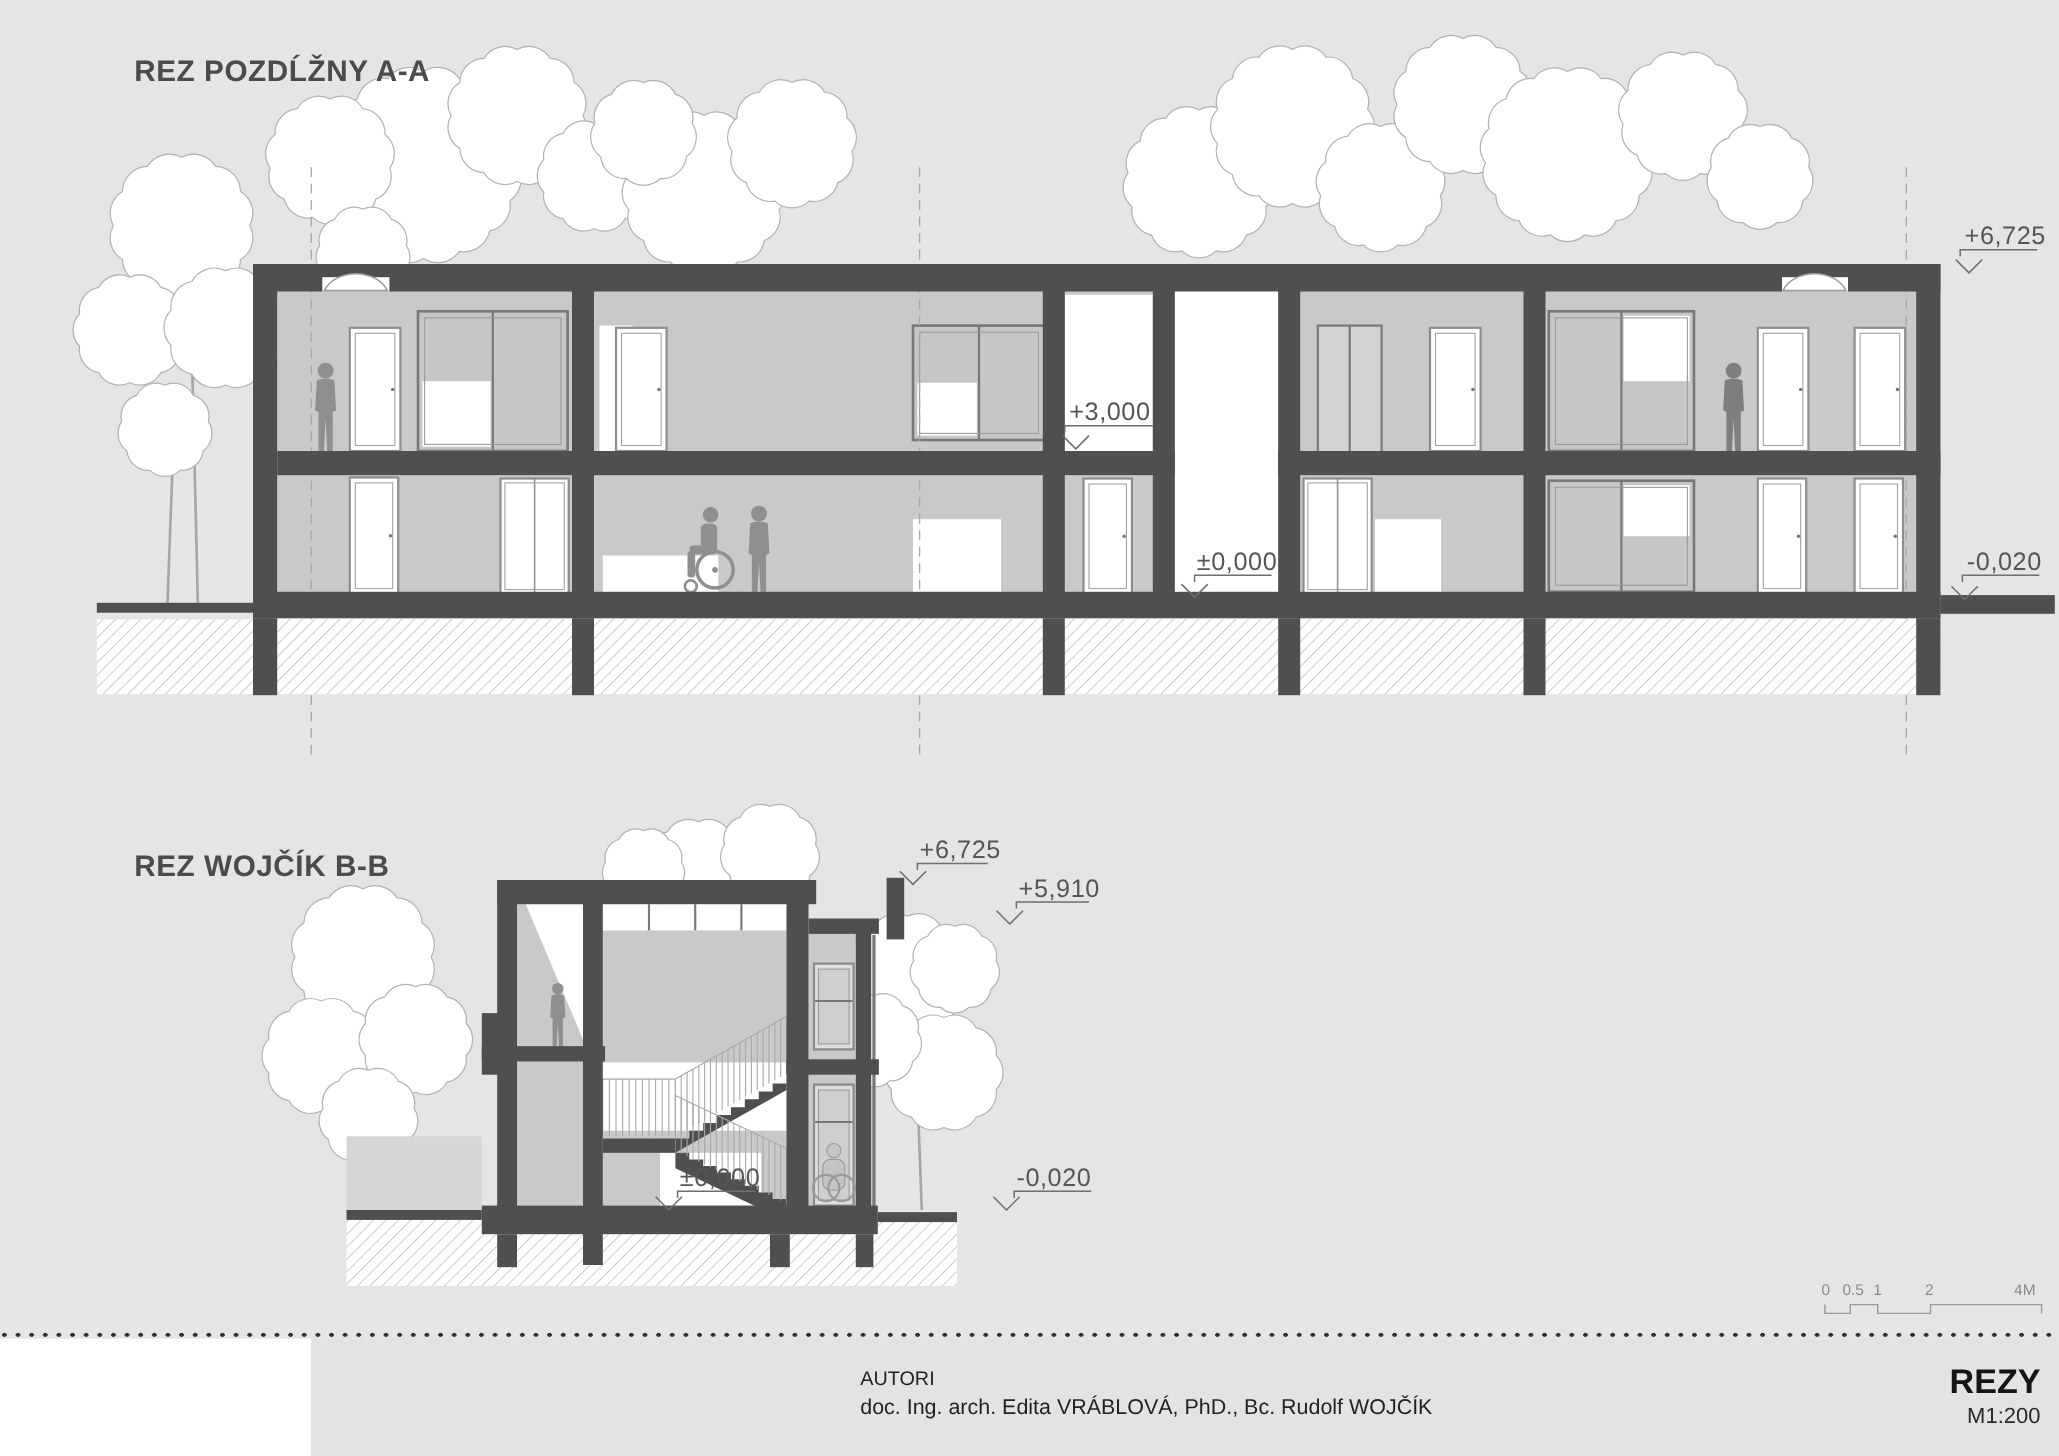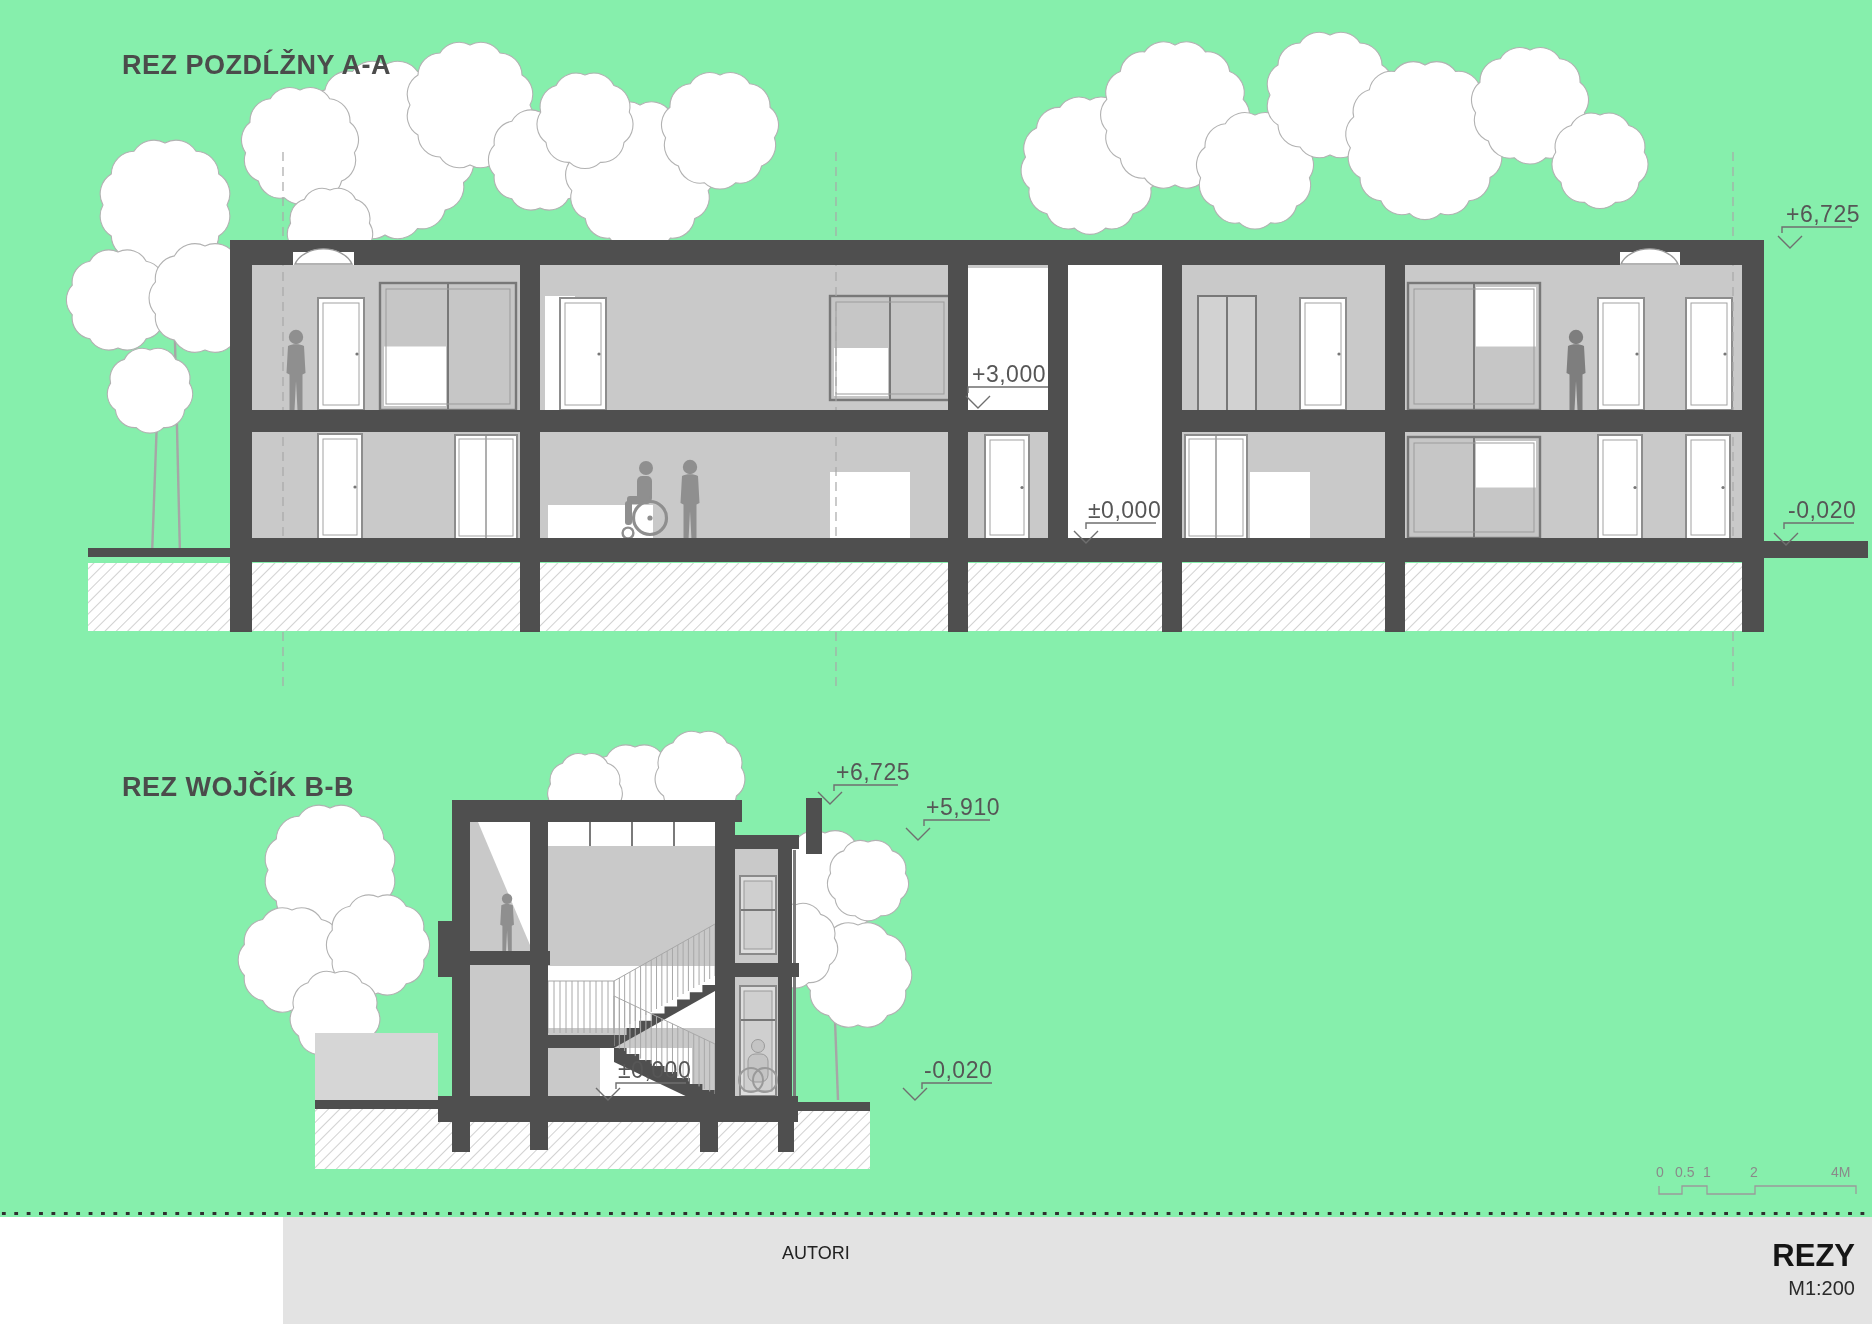--- a/index.html
+++ b/index.html
@@ -1,17 +1,17 @@
 <!DOCTYPE html>
 <html><head>
 <meta charset="utf-8">
 <style>
   html,body{margin:0;padding:0;background:#fff;width:1872px;height:1324px;overflow:hidden;
     font-family:"Liberation Sans",sans-serif;}
-  .sheet{position:relative;width:1872px;height:1324px;background:#86efac;}
+  .sheet{position:relative;width:1872px;height:1324px;background:#e5e5e5;}
   
   .st{fill:#4f4f4f;}
   .rm{fill:#c9c9c9;}
   .rm2{fill:#d6d6d6;}
   .wh{fill:#ffffff;}
   .slit{fill:#ececec;stroke:#9a9a9a;stroke-width:1;}
   .lbl{font-size:23px;fill:#565656;letter-spacing:.5px;}
   .mk{stroke:#6f6f6f;stroke-width:1.4;fill:none;}
   .dash{stroke:#a8a8a8;stroke-width:1.2;fill:none;stroke-dasharray:9 6;}
   .fig{fill:#8f8f8f;}
@@ -371,15 +371,16 @@
   
   <div class="dotline"></div>
   <div class="logo-area">
     
     
     
     
   </div>
   <div class="footer-gray"></div>
   <div class="autori">AUTORI</div>
+  <div class="authors">doc. Ing. arch. Edita VRÁBLOVÁ, PhD., Bc. Rudolf WOJČÍK</div>
   <div class="rezy">REZY</div>
   <div class="scale-txt">M1:200</div>
 </div>
 
 </body></html>

